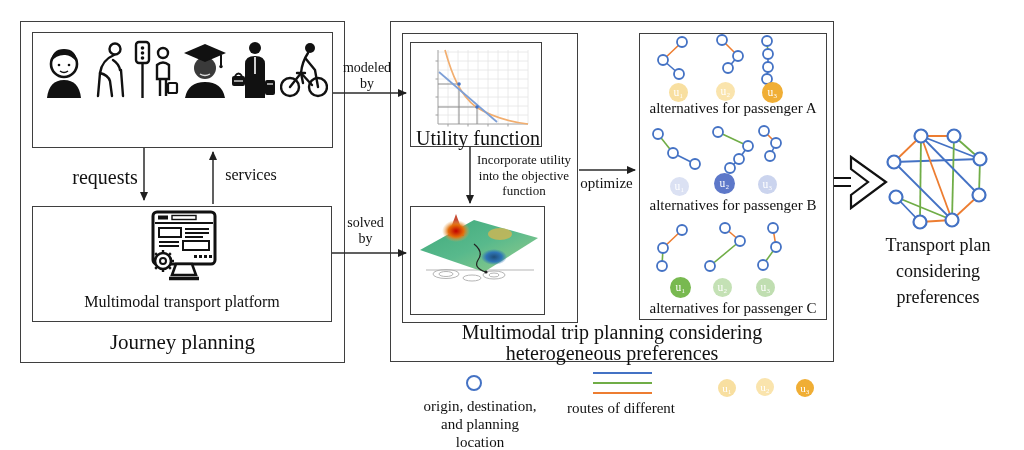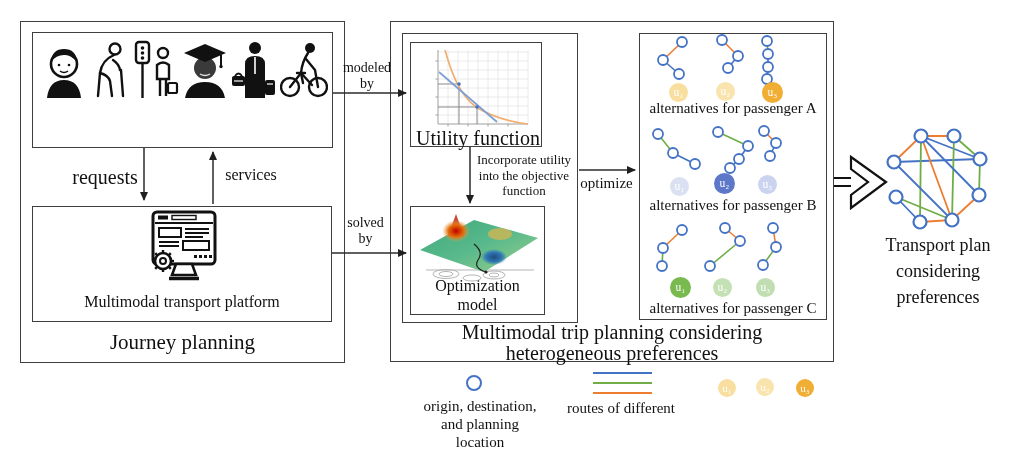--- a/index.html
+++ b/index.html
@@ -223,24 +223,20 @@
       <span>by</span>
   </div>
   <div class="lbl" style="left:410px;top:127px;width:136px;font-size:20px">
       <span>Utility function</span>
     </div>
   <div class="lbl" style="left:472px;top:152px;width:104px;font-size:13px;line-height:15.5px">
     <span>Incorporate utility</span>
       <span>into the objective</span>
       <span>function</span>
   </div>
-  <div class="lbl" style="left:410px;top:276px;width:135px;font-size:16px;line-height:19px">
-    <span>Optimization</span>
-      <span>model</span>
-  </div>
   <div class="lbl" style="left:578px;top:175px;width:57px;font-size:15px">
       <span>optimize</span>
     </div>
   <div class="lbl" style="left:390px;top:322px;width:444px;font-size:20px;line-height:20.5px">
     <span>Multimodal trip planning considering</span>
       <span>heterogeneous preferences</span>
   </div>
 
   <div class="lbl" style="left:640px;top:100px;width:186px;font-size:15px">
       <span>alternatives for passenger A</span>

